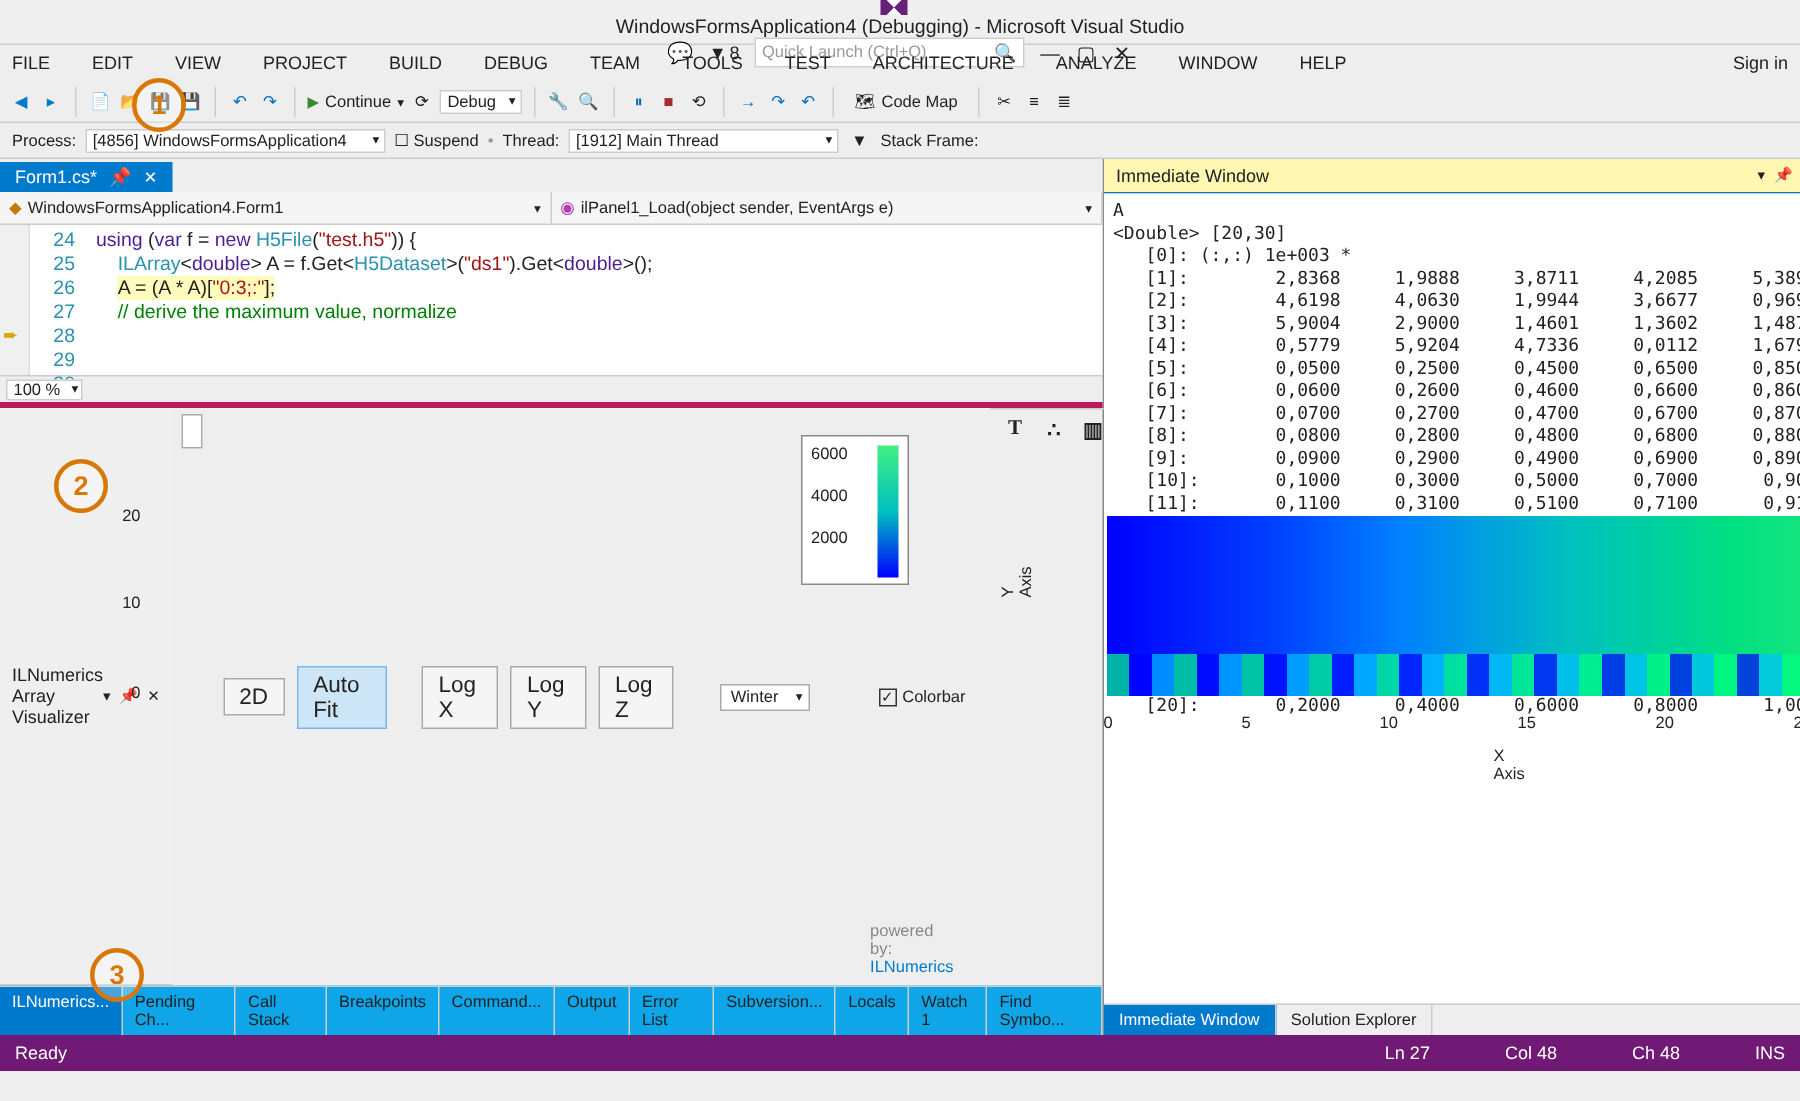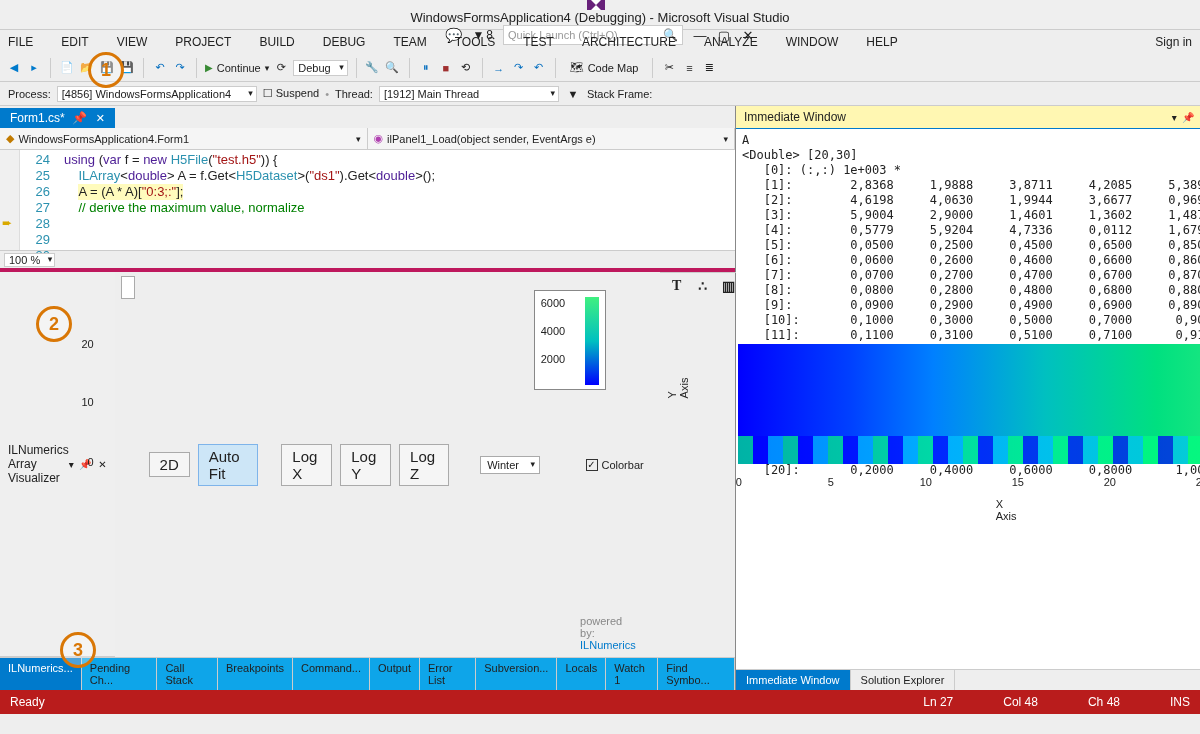--- a/index.html
+++ b/index.html
@@ -76,21 +76,21 @@
 .viz-icon.sel { border-color: #007acc; background: #cde6f7; }
 .bottom-tabs { display: flex; background: #0ea5e9; border-top: 1px solid #ccc; font-size: 11px; }
 .btab { padding: 4px 8px; border-right: 1px solid #ccc; cursor: pointer; }
 .btab.active { background: #007acc; color: white; }
 .imm-title { background: #fff7b2; padding: 4px 8px; font-size: 12px; border-bottom: 1px solid #007acc; display: flex; align-items: center; font-weight: 500; }
 .imm-right { margin-left: auto; display: flex; gap: 6px; font-size: 10px; }
 .imm-body { flex: 1; background: white; font-family: Consolas, monospace; font-size: 12px; padding: 4px 6px; line-height: 15px; overflow: hidden; white-space: pre; }
 .imm-tabs { display: flex; background: #eee; border-top: 1px solid #ccc; font-size: 11px; }
 .itab { padding: 4px 10px; border-right: 1px solid #ccc; }
 .itab.active { background: #007acc; color: white; }
-.statusbar { height: 24px; background: #b91c1c; color: white; display: flex; align-items: center; padding: 0 10px; font-size: 12px; gap: 40px; }
+.statusbar { height: 24px; background: #701a75; color: white; display: flex; align-items: center; padding: 0 10px; font-size: 12px; gap: 40px; }
 .statusbar .sb-right { margin-left: auto; display: flex; gap: 50px; }
 .notif-icon { font-size: 14px; }
 .flag-icon { font-size: 12px; display: flex; align-items: center; gap: 2px; }
 .search-ico { margin-left: auto; font-size: 12px; }
 </style>
 </head>
 <body>
 
 <div class="titlebar">
   <div class="vs-logo"></div>

